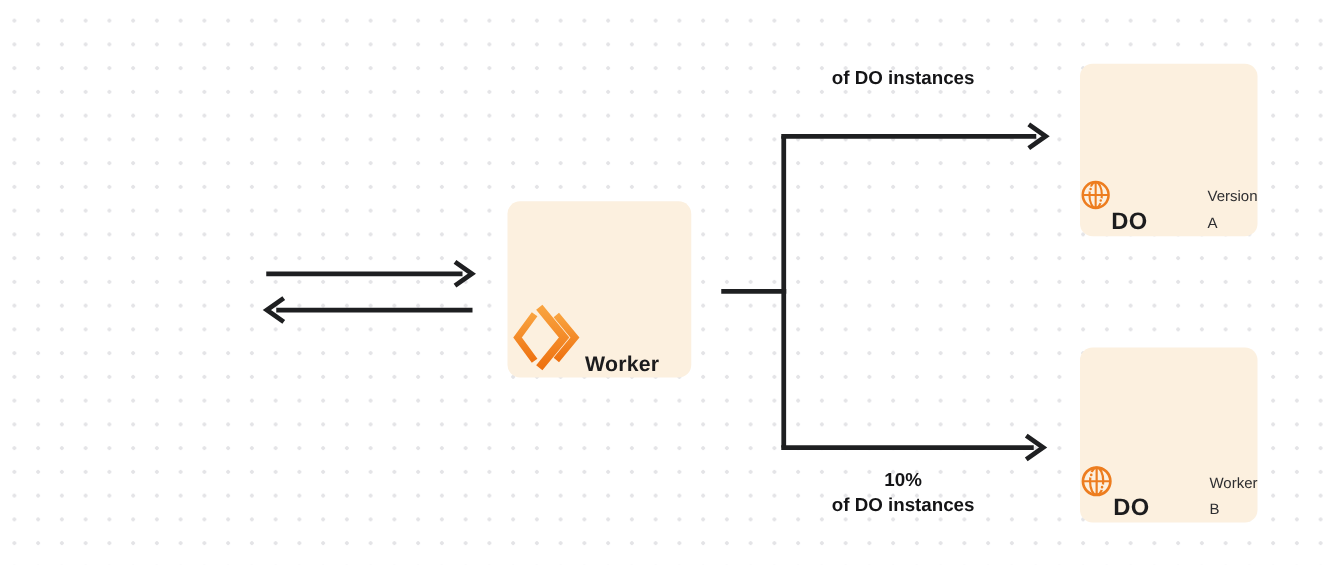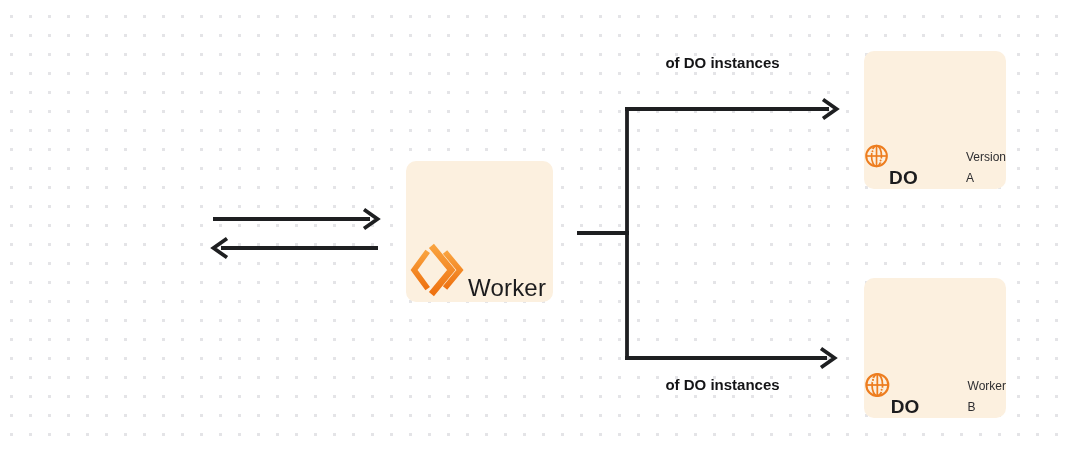--- a/index.html
+++ b/index.html
@@ -39,22 +39,22 @@
 
   .cream-box { border-radius: 10px; }
 
   .worker-box {
     left: 406px; top: 161px;
     width: 147px; height: 141px;
     padding-top: 16px;
   }
   .worker-box .node-label {
     margin-top: 20px;
-    font-size: 24px;
-    font-weight: normal;
+    font-size: 17px;
+    font-weight: bold;
     color: #1c1c1e;
     letter-spacing: 0.2px;
   }
 
   .do-box {
     width: 142px;
     padding-top: 13px;
   }
   .do-a-box { left: 864px; top: 51px; height: 138px; }
   .do-b-box { left: 864px; top: 278px; height: 140px; }
@@ -164,16 +164,17 @@
       <circle cx="45" cy="46" r="4.2" stroke="#fcf0df" stroke-width="3" fill="#ed7d1f"></circle>
     </svg>
     <div class="do-title">DO</div>
     <div class="do-subtitle">Worker B</div>
   </div>
 
   <div class="edge-label edge-label-top">
     <div>of DO instances</div>
   </div>
   <div class="edge-label edge-label-bottom">
+    <div>10%</div>
     <div>of DO instances</div>
   </div>
 
 </div>
 
 </body></html>

